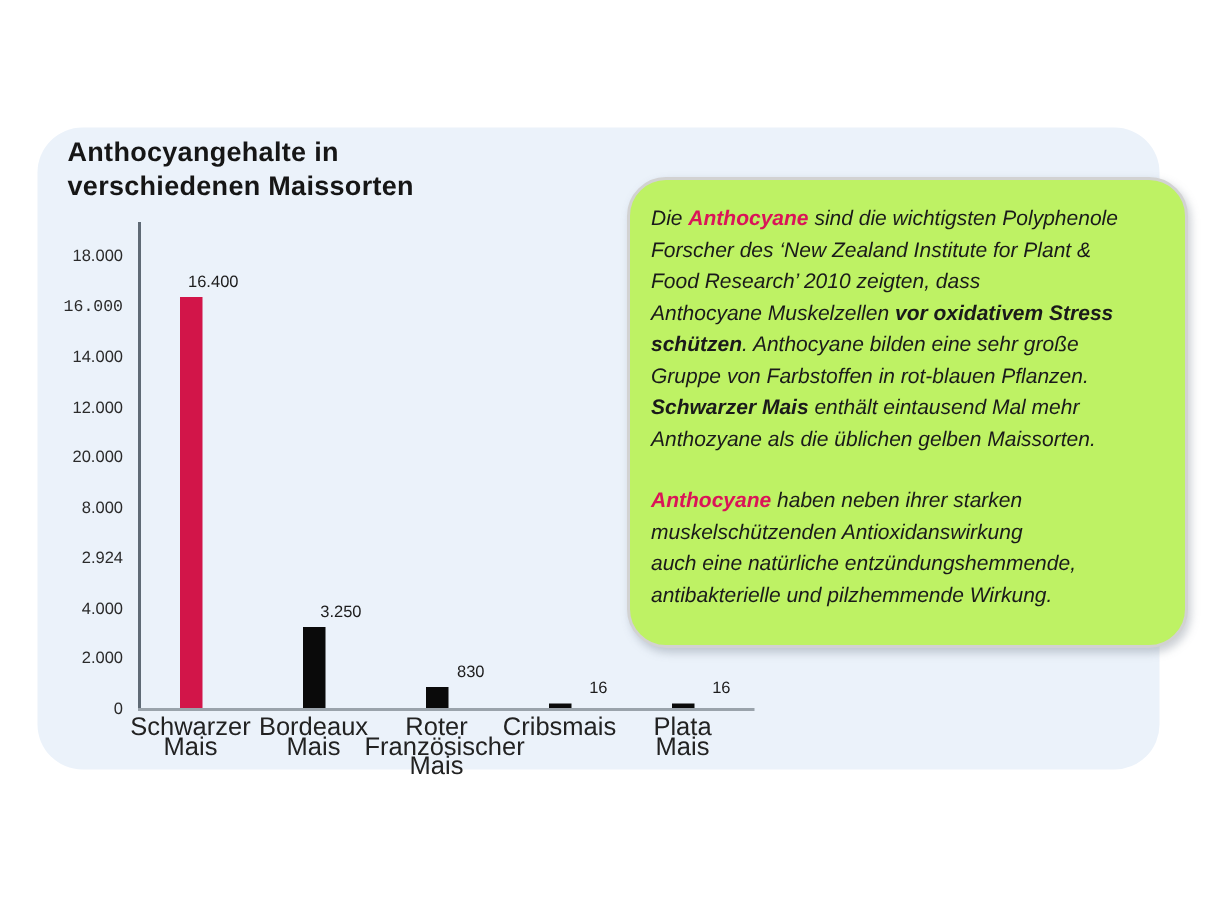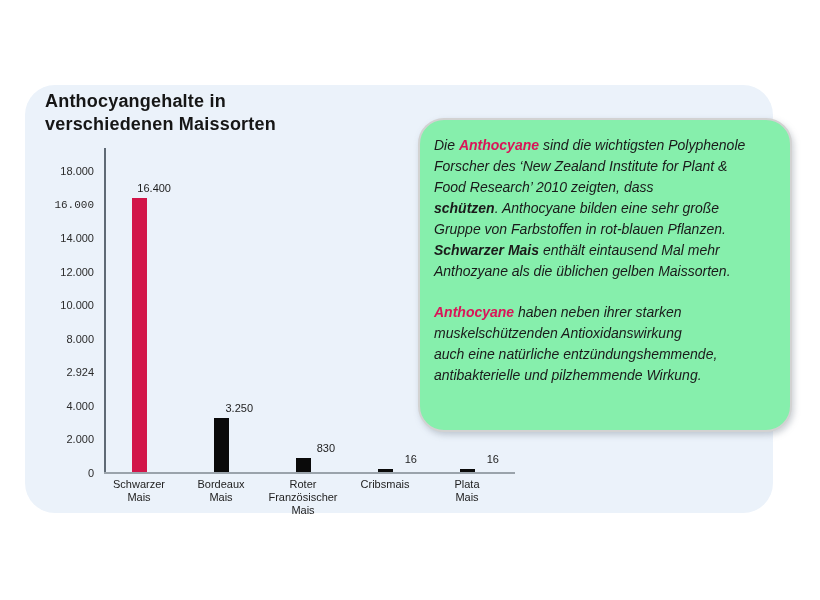--- a/index.html
+++ b/index.html
@@ -10,39 +10,39 @@
   .panel{
     position:absolute;left:25px;top:85px;width:748px;height:428px;
     background:#ebf2fa;border-radius:30px;
   }
   .chart-title{
     position:absolute;left:45px;top:90px;
     font-size:18px;font-weight:bold;color:#161616;line-height:23px;
     letter-spacing:.2px;
   }
   
-  #chart-layer{position:absolute;left:12px;top:0;width:728px;height:600px;pointer-events:none;}
+  #chart-layer{position:absolute;left:0;top:0;width:728px;height:600px;pointer-events:none;}
   .y-axis-line{position:absolute;left:92px;top:148px;width:2px;height:326px;background:#5f6a75;}
   .x-axis-line{position:absolute;left:92px;top:472px;width:411px;height:2px;background:#9aa3ab;}
   .y-tick{
     position:absolute;left:24px;width:58px;text-align:right;
     font-size:11px;color:#2b2b2b;line-height:14px;
   }
   .bar{position:absolute;width:15px;}
   .bar-value{
     position:absolute;width:64px;text-align:right;
     font-size:11px;color:#1d1d1d;line-height:14px;
   }
   .cat-label{
     position:absolute;width:96px;top:478px;text-align:center;
-    font-size:11px;color:#222222;line-height:13px;
+    font-size:17px;color:#222222;line-height:13px;
   }
   .infobox{
     position:absolute;left:418px;top:118px;width:374px;height:314px;
-    box-sizing:border-box;background:#86efac;border:2px solid #d2d2d2;
+    box-sizing:border-box;background:#bef264;border:2px solid #d2d2d2;
     border-radius:26px;box-shadow:2px 3px 6px rgba(110,120,135,.35);
     padding:15px 8px 10px 14px;
   }
   .infobox .para{margin:0 0 20px 0;}
   .infobox .para:last-child{margin-bottom:0;}
   .ib-line{
     white-space:nowrap;font-style:italic;font-size:14px;line-height:21px;color:#1a1a1a;
   }
   .ib-line .b{font-weight:bold;}
   .ib-line .a{font-weight:bold;}
@@ -57,21 +57,21 @@
   <div>verschiedenen Maissorten</div>
 </div>
 
 <div id="chart-layer">
   <div class="y-axis-line"></div>
   <div class="x-axis-line"></div>
 <div class="y-tick" style="top: 164px;">18.000</div>
     <div class="y-tick" style="top: 198px; font-family: Liberation Mono, monospace;">16.000</div>
     <div class="y-tick" style="top: 231px;">14.000</div>
     <div class="y-tick" style="top: 265px;">12.000</div>
-    <div class="y-tick" style="top: 298px;">10.000</div>
+    <div class="y-tick" style="top: 298px;">20.000</div>
     <div class="y-tick" style="top: 332px;">8.000</div>
     <div class="y-tick" style="top: 365px;">2.924</div>
     <div class="y-tick" style="top: 399px;">4.000</div>
     <div class="y-tick" style="top: 432px;">2.000</div>
     <div class="y-tick" style="top: 466px;">0</div>
     <div class="bar" style="left: 120px; top: 198px; height: 274px; background: rgb(210, 21, 73);"></div>
     <div class="bar-value" style="left: 95px; top: 181px;">16.400</div>
     <div class="cat-label" style="left: 79px;">
       <div>Schwarzer</div>
       <div>Mais</div>
@@ -100,20 +100,21 @@
       <div>Plata</div>
       <div>Mais</div>
     </div>
   </div>
 
 <div class="infobox">
     <div class="para">
       <div class="ib-line"><span>Die </span><span class="b a" style="color: rgb(218, 20, 88);">Anthocyane</span><span> sind die wichtigsten Polyphenole</span></div>
       <div class="ib-line"><span>Forscher des ‘New Zealand Institute for Plant &amp;</span></div>
       <div class="ib-line"><span>Food Research’ 2010 zeigten, dass</span></div>
+      <div class="ib-line"><span>Anthocyane Muskelzellen </span><span class="b">vor oxidativem Stress</span></div>
       <div class="ib-line"><span class="b">schützen</span><span>.  Anthocyane bilden eine sehr große</span></div>
       <div class="ib-line"><span>Gruppe von Farbstoffen in rot-blauen Pflanzen.</span></div>
       <div class="ib-line"><span class="b">Schwarzer Mais</span><span>  enthält eintausend Mal mehr</span></div>
       <div class="ib-line"><span>Anthozyane als die üblichen gelben Maissorten.</span></div>
     </div>
     <div class="para">
       <div class="ib-line"><span class="b a" style="color: rgb(218, 20, 88);">Anthocyane</span><span> haben neben ihrer starken</span></div>
       <div class="ib-line"><span>muskelschützenden Antioxidanswirkung</span></div>
       <div class="ib-line"><span>auch eine natürliche entzündungshemmende,</span></div>
       <div class="ib-line"><span>antibakterielle und pilzhemmende Wirkung.</span></div>

